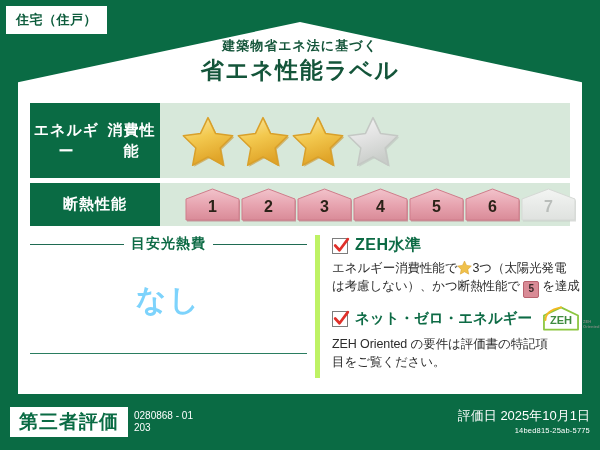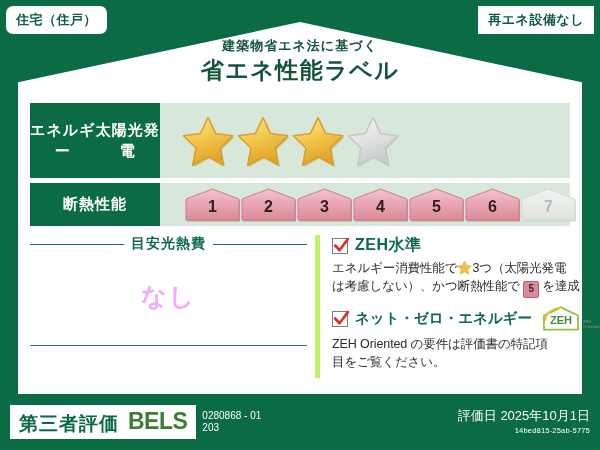--- a/index.html
+++ b/index.html
@@ -28,21 +28,21 @@
     background: #ffffff;
     color: #0d5c3c;
     font-weight: bold;
     font-size: 13px;
     letter-spacing: 0.5px;
     line-height: 1;
     padding: 7px 10px 8px 10px;
     white-space: nowrap;
     z-index: 40;
   }
-  #tag-left  { left: 6px; top: 6px; border-radius: 7px; }
+  #tag-left  { left: 6px; top: 6px; }
   #tag-right { right: 6px; top: 6px; }
 
   
   .house-shape {
     position: absolute;
     left: 18px;
     top: 22px;
     width: 564px;
     height: 372px;
     background: #ffffff;
@@ -176,23 +176,23 @@
     letter-spacing: 1px;
     white-space: nowrap;
   }
   #cost-heading .rule {
     flex: 1 1 auto;
     height: 1px;
     background: #1f6b52;
   }
   #cost-value {
     text-align: center;
-    color: #f0abfc;
-    font-weight: bold;
-    font-size: 25px;
+    color: #7dd3fc;
+    font-weight: bold;
+    font-size: 30px;
     letter-spacing: 2px;
     padding: 27px 0 30px 0;
   }
   #cost-underline {
     height: 1px;
     background: #2a7d60;
     margin-top: 2px;
   }
 
   
@@ -303,33 +303,32 @@
   #uid { font-size: 7.5px; line-height: 1.2; margin-top: 2px; letter-spacing: 0.2px; white-space: nowrap; }
 </style>
 </head>
 <body>
 
 <div id="label-root">
 
   <div class="house-shape"></div>
 
   <div class="corner-tag" id="tag-left">住宅（住戸）</div>
-  <div class="corner-tag" id="tag-right">再エネ設備なし</div>
 
   <div id="header-block">
     <div id="header-sub">建築物省エネ法に基づく</div>
     <div id="header-main">省エネ性能ラベル</div>
   </div>
 
   <div id="content-panel">
 
     <div class="perf-row" id="row-energy">
       <div class="perf-label">
         <span>エネルギー</span>
-        <span>太陽光発電</span>
+        <span>消費性能</span>
       </div>
       <div class="perf-body">
         <div class="star-strip" id="star-strip">
             <svg viewBox="0 0 24 24" class="star">
               <defs>
                 <linearGradient id="sg0" x1="0" y1="0" x2="0.35" y2="1">
                   <stop offset="0%" stop-color="#fbe9a8"></stop>
                   <stop offset="48%" stop-color="#f3c94f"></stop>
                   <stop offset="100%" stop-color="#e0a428"></stop>
                 </linearGradient>
@@ -542,21 +541,20 @@
           </div>
         </div>
 
       </div>
     </div>
   </div>
 
   <div id="footer">
     <div id="bels-badge">
       <span id="bels-jp">第三者評価</span>
-      <span id="bels-en">BELS</span>
     </div>
     <div id="reg-no">0280868 - 01
 203</div>
     <div id="footer-right">
       <div id="eval-date">評価日 2025年10月1日</div>
       <div id="uid">14bed815-25ab-5775</div>
     </div>
   </div>
 
 </div>

